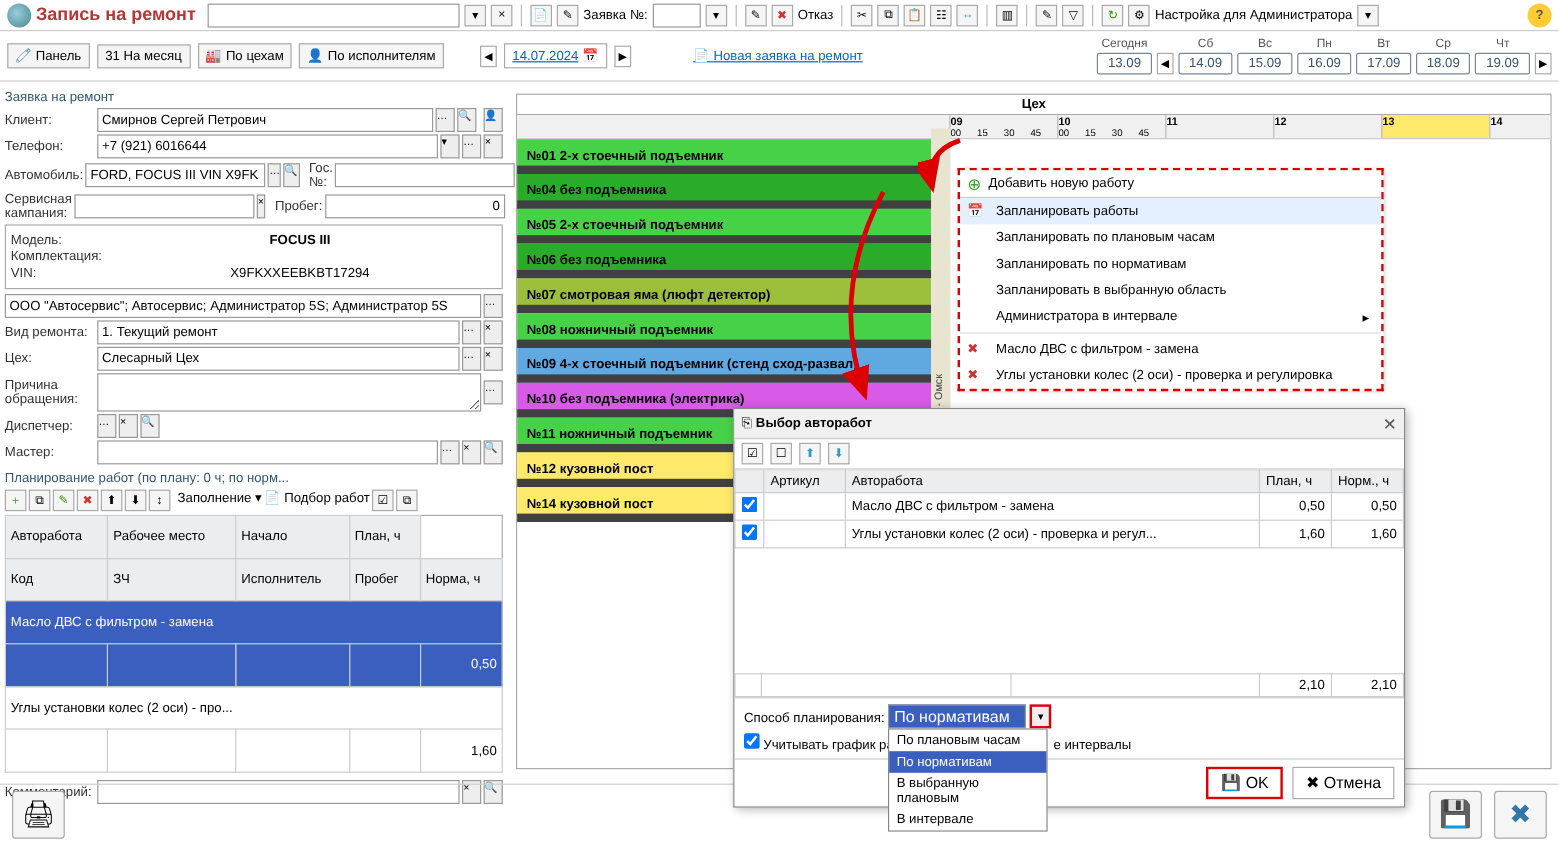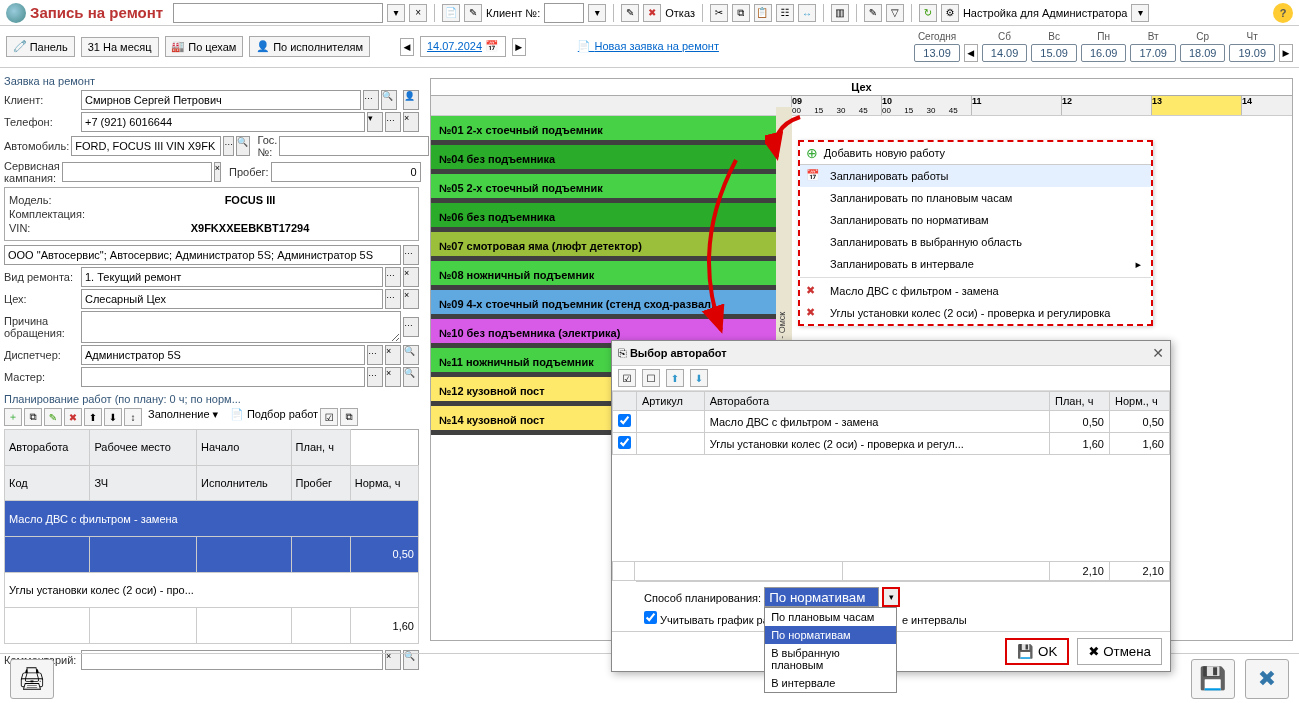--- a/index.html
+++ b/index.html
@@ -44,42 +44,42 @@
 .plangrid .num { text-align: right; }
 .plangrid .sel td { background: #3b5fbf; color: #fff; }
 
 
 .rightarea { position: absolute; left: 430px; top: 78px; right: 6px; bottom: 62px; border: 1px solid #aaa; }
 .cex-header { text-align:center; font-weight:bold; padding:2px; border-bottom:1px solid #aaa; }
 .timehdr { display:flex; font-size:9px; background:#f0f0f0; border-bottom:1px solid #ccc; }
 .timehdr .daycell { flex:0 0 90px; border-left:1px solid #bbb; }
 .timehdr .daycell.current { background:#ffe96b; }
 .lifts { float:left; width:345px; }
-.lift { height: 29px; line-height: 29px; padding: 0 8px; border-bottom: 5px solid #404040; font-weight: bold; }
+.lift { height: 29px; line-height: 29px; padding: 0 8px; border-bottom: 7px solid #404040; font-weight: bold; }
 
 
 .ctxmenu { position: absolute; background: #fff; border: 2px dashed #d00; width: 355px; z-index: 5; box-shadow: 1px 1px 4px rgba(0,0,0,0.2); }
 .ctxmenu .item { padding: 5px 10px 5px 30px; cursor: pointer; position:relative; }
 .ctxmenu .item:hover, .ctxmenu .item.hl { background: #e4efff; }
 .ctxmenu .sep-h { border-top: 1px solid #ddd; margin: 2px 0; }
 .ctxmenu .add-head { display:flex; align-items:center; gap:6px; padding:3px 6px; border-bottom:1px solid #ccc; background:#fff; }
 .ctxmenu .ico-left { position:absolute; left:6px; top:4px; width:16px; height:16px; }
 
 
 .modal { position: absolute; left: 611px; top: 340px; width: 560px; background: #fff; border: 1px solid #888; box-shadow: 2px 2px 8px rgba(0,0,0,0.3); z-index: 8; }
 .modal .titlebar { display:flex; align-items:center; padding:4px 6px; background:#f0f0f0; border-bottom:1px solid #ccc; }
 .modal .titlebar .close { margin-left:auto; cursor:pointer; font-size:14px; color:#555; }
 .modal .tools { padding:3px 6px; display:flex; gap:6px; border-bottom:1px solid #ddd; }
 .modal table { width:100%; border-collapse: collapse; }
 .modal th, .modal td { border:1px solid #ccc; padding:3px 5px; font-size:11px; }
 .modal th { background:#ecedef; font-weight:normal; text-align:left; }
 .modal .num { text-align:right; }
 .modal .body { height: 170px; overflow:auto; }
 .modal .footer-totals td { font-weight:normal; }
-.modal .controls { padding:5px 8px; border-top:1px solid #ccc;margin-left:24px; }
+.modal .controls { padding:5px 8px; border-top:1px solid #ccc; }
 .modal .buttons { display:flex; justify-content:flex-end; gap:8px; padding:6px 8px; border-top:1px solid #ccc; }
 .ok-btn { border: 2px solid #d00; padding: 4px 10px; background:#fff; cursor:pointer; display:inline-flex; align-items:center; gap:4px; }
 .cancel-btn { padding:4px 10px; background:#fff; border:1px solid #aaa; cursor:pointer; }
 
 
 .dd { position: relative; display: inline-block; }
 .dd .dd-input { width: 115px; height:20px; border:1px solid #999; background:#3b5fbf; color:#fff; padding:1px 4px; }
 .dd .dd-btn { width:18px; height:20px; border:2px solid #d00; background:#eee; cursor:pointer; font-size:9px; vertical-align:top; }
 .dd-list { position:absolute; top:20px; left:0; width:133px; background:#fff; border:1px solid #888; z-index:12; }
 .dd-list .opt { padding:3px 6px; cursor:pointer; }
@@ -106,21 +106,21 @@
 
 <div class="topbar">
   <span class="title-icon"></span>
   <span class="title">Запись на ремонт</span>
   <input class="inpt" style="width: 210px;">
   <span class="btn-sm">▾</span>
   <span class="btn-sm">×</span>
   <span class="sep"></span>
   <span class="btn-sm">📄</span>
   <span class="btn-sm">✎</span>
-  <span>Клиент №:</span>
+  <span>Заявка №:</span>
   <input class="inpt" style="width: 40px;">
   <span class="btn-sm">▾</span>
   <span class="sep"></span>
   <span class="btn-sm">✎</span>
   <span class="btn-sm" style="color:#c33">✖</span>
   <span>Отказ</span>
   <span class="sep"></span>
   <span class="btn-sm">✂</span>
   <span class="btn-sm">⧉</span>
   <span class="btn-sm">📋</span>
@@ -224,21 +224,21 @@
   <div class="box">
     <div class="formrow">
         <label>Модель:</label>
         <div class="box-center" style="flex:1;font-weight:bold">FOCUS III</div>
       </div>
     <div class="formrow">
         <label>Комплектация:</label>
       </div>
     <div class="formrow">
         <label>VIN:</label>
-        <div class="box-center" style="flex:1;font-weight:bold">X9FKXXEEBKBT17294</div>
+        <div class="box-center" style="flex:1;font-weight:normal">X9FKXXEEBKBT17294</div>
       </div>
   </div>
 
   <div class="formrow" style="margin-top:4px">
       <input class="inpt" style="flex: 1 1 0%;" value="ООО &quot;Автосервис&quot;; Автосервис; Администратор 5S; Администратор 5S">
       <span class="ellipsis-btn">…</span>
     </div>
   <div class="formrow">
       <label>Вид ремонта:</label>
       <input class="inpt" value="1. Текущий ремонт" style="">
@@ -251,21 +251,20 @@
       <span class="ellipsis-btn">…</span>
       <span class="ellipsis-btn">×</span>
     </div>
   <div class="formrow">
       <label>Причина обращения:</label>
       <textarea class="inpt" style="height: 32px; flex: 1 1 0%;"></textarea>
       <span class="ellipsis-btn">…</span>
     </div>
   <div class="formrow">
       <label>Диспетчер:</label>
-      <input class="inpt" value="Администратор 5S" style="">
       <span class="ellipsis-btn">…</span>
       <span class="ellipsis-btn">×</span>
       <span class="ellipsis-btn">🔍</span>
     </div>
   <div class="formrow">
       <label>Мастер:</label>
       <input class="inpt" style="">
       <span class="ellipsis-btn">…</span>
       <span class="ellipsis-btn">×</span>
       <span class="ellipsis-btn">🔍</span>
@@ -274,21 +273,21 @@
   <div class="greenlbl">Планирование работ    (по плану:  0 ч;  по норм...</div>
   <div class="tb-row">
     <span class="btn-sm" style="color:#3a3">＋</span>
     <span class="btn-sm">⧉</span>
     <span class="btn-sm" style="color:#390">✎</span>
     <span class="btn-sm" style="color:#c33">✖</span>
     <span class="btn-sm">⬆</span>
     <span class="btn-sm">⬇</span>
     <span class="btn-sm">↕</span>
     <span style="margin-left:4px;cursor:pointer"><span>Заполнение</span> ▾</span>
-    <span style="margin-left:10px;cursor:pointer">📄 <span>Подбор работ</span></span>
+    <span style="margin-left:0;cursor:pointer">📄 <span>Подбор работ</span></span>
     <span class="btn-sm">☑</span>
     <span class="btn-sm">⧉</span>
   </div>
 
   <table class="plangrid" style="width:100%;border-collapse:collapse">
     <tbody>
         <tr>
           <th>Авторабота</th>
           <th>Рабочее место</th>
           <th>Начало</th>
@@ -383,21 +382,21 @@
 
 <div class="ctxmenu" style="left:798px; top:140px">
   <div class="add-head">
       <span style="color:#3a3;font-size:14px">⊕</span>
       <span>Добавить новую работу</span>
     </div>
   <div class="item hl"><span class="ico-left">📅</span><span>Запланировать работы</span></div>
   <div class="item"><span>Запланировать по плановым часам</span></div>
   <div class="item"><span>Запланировать по нормативам</span></div>
   <div class="item"><span>Запланировать в выбранную область</span></div>
-  <div class="item"><span>Запланировать в интервале</span><span style="float:right">▸</span></div>
+  <div class="item"><span>Администратора в интервале</span><span style="float:right">▸</span></div>
   <div class="sep-h"></div>
   <div class="item"><span class="ico-left" style="color:#c33">✖</span><span>Масло ДВС с фильтром - замена</span></div>
   <div class="item"><span class="ico-left" style="color:#c33">✖</span><span>Углы установки колес (2 оси) - проверка и регулировка</span></div>
 </div>
 
 <div class="modal">
   <div class="titlebar"><span>⎘</span>&nbsp;<b>Выбор авторабот</b><span class="close">✕</span></div>
   <div class="tools">
     <span class="btn-sm">☑</span>
     <span class="btn-sm">☐</span>

